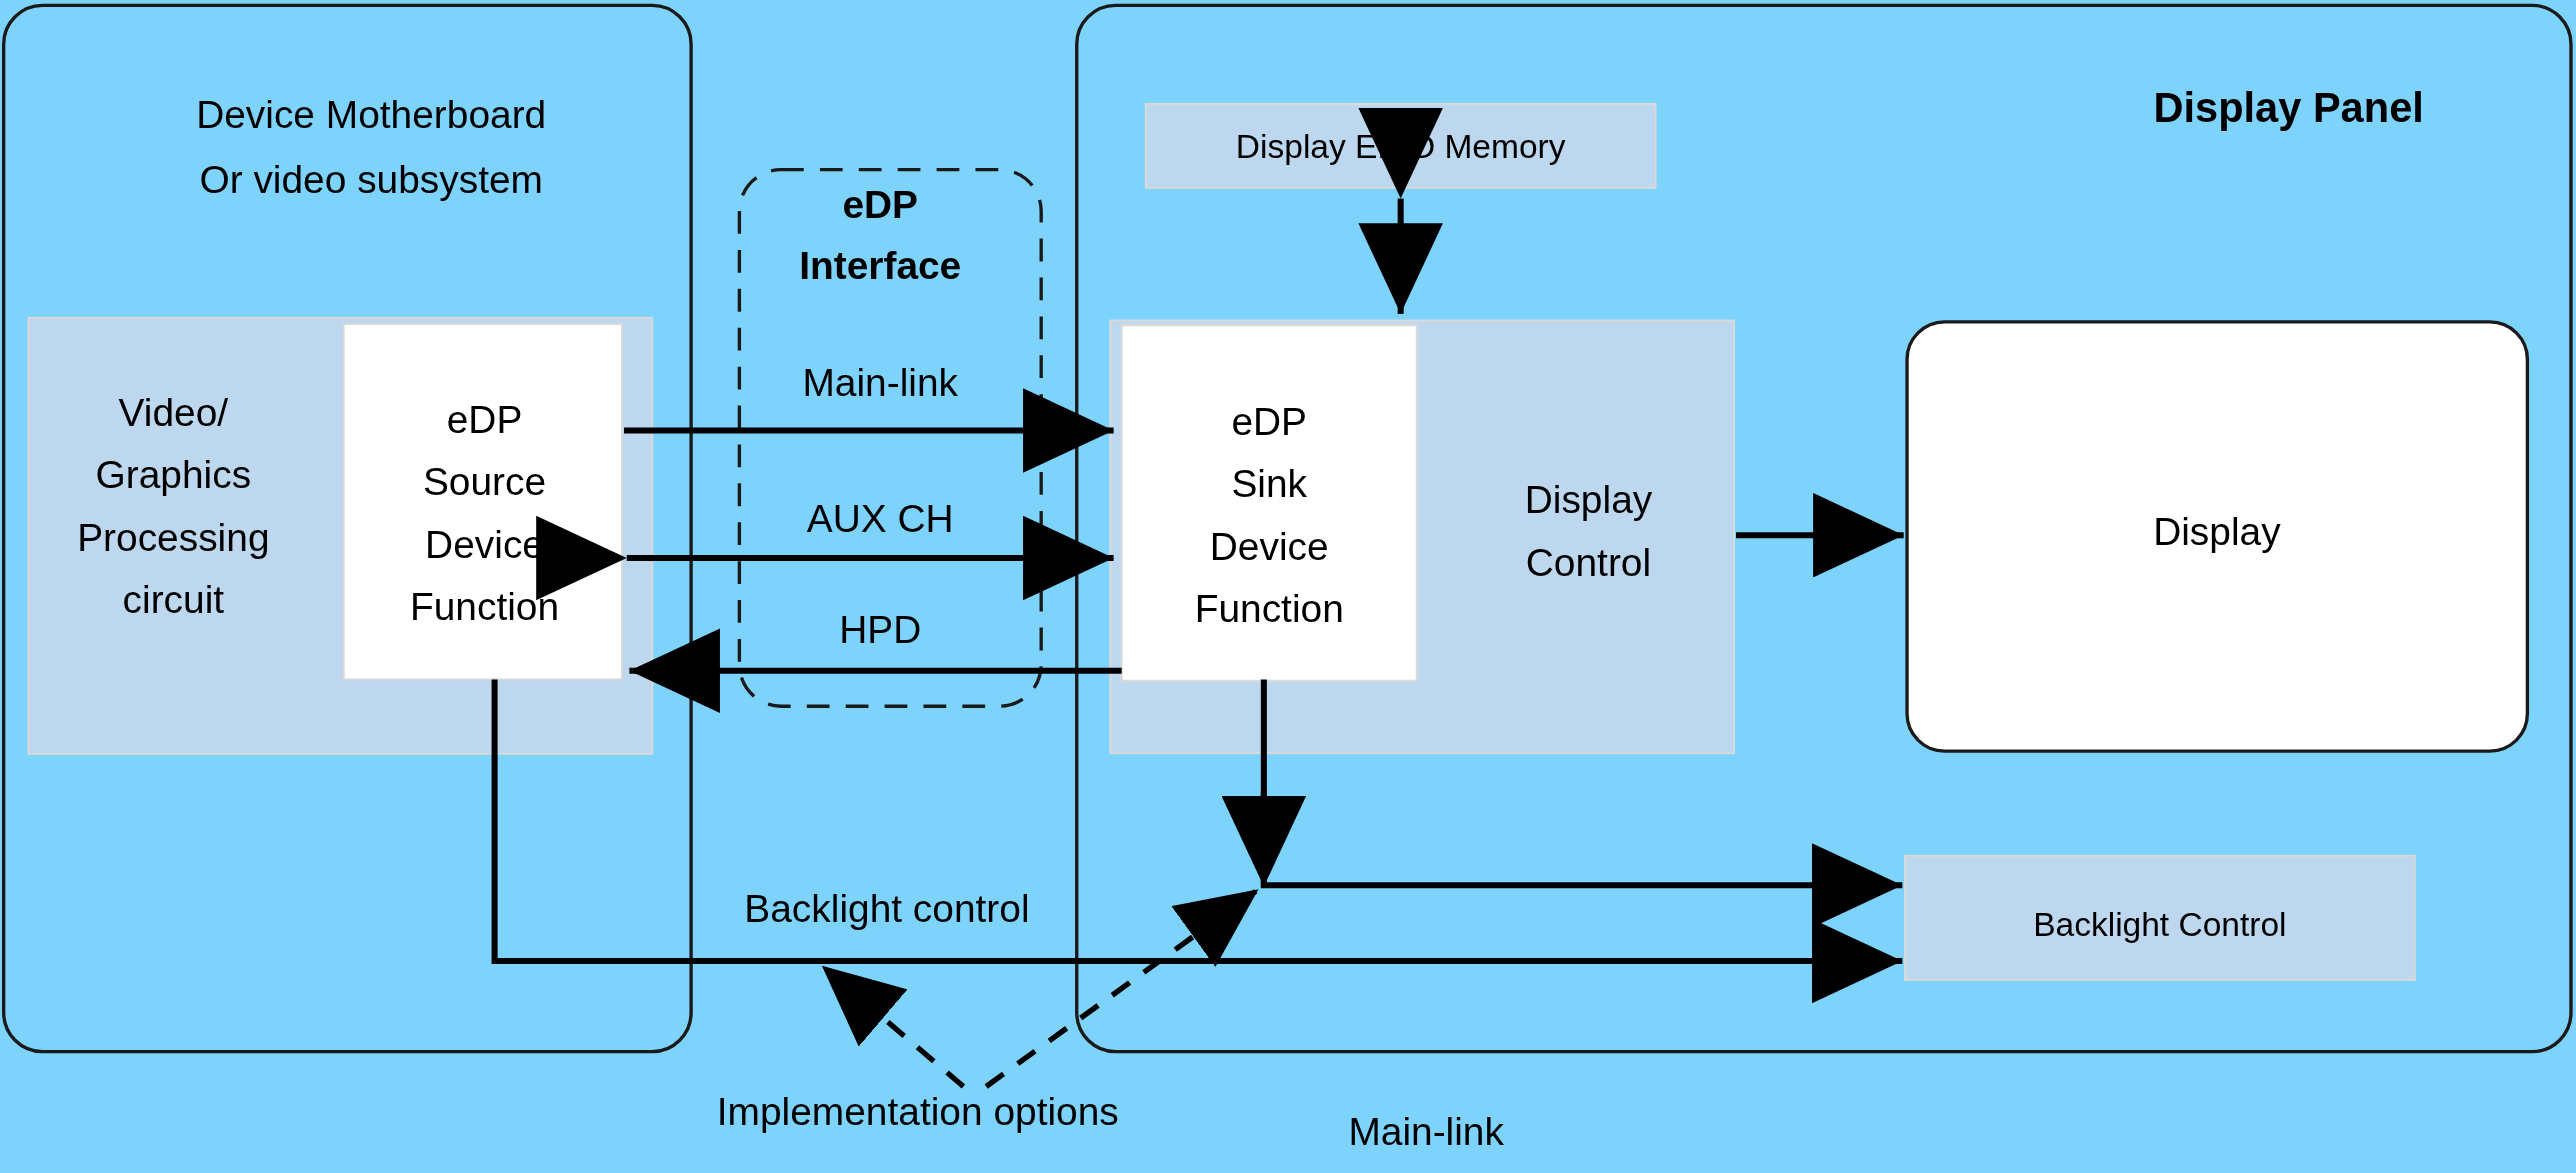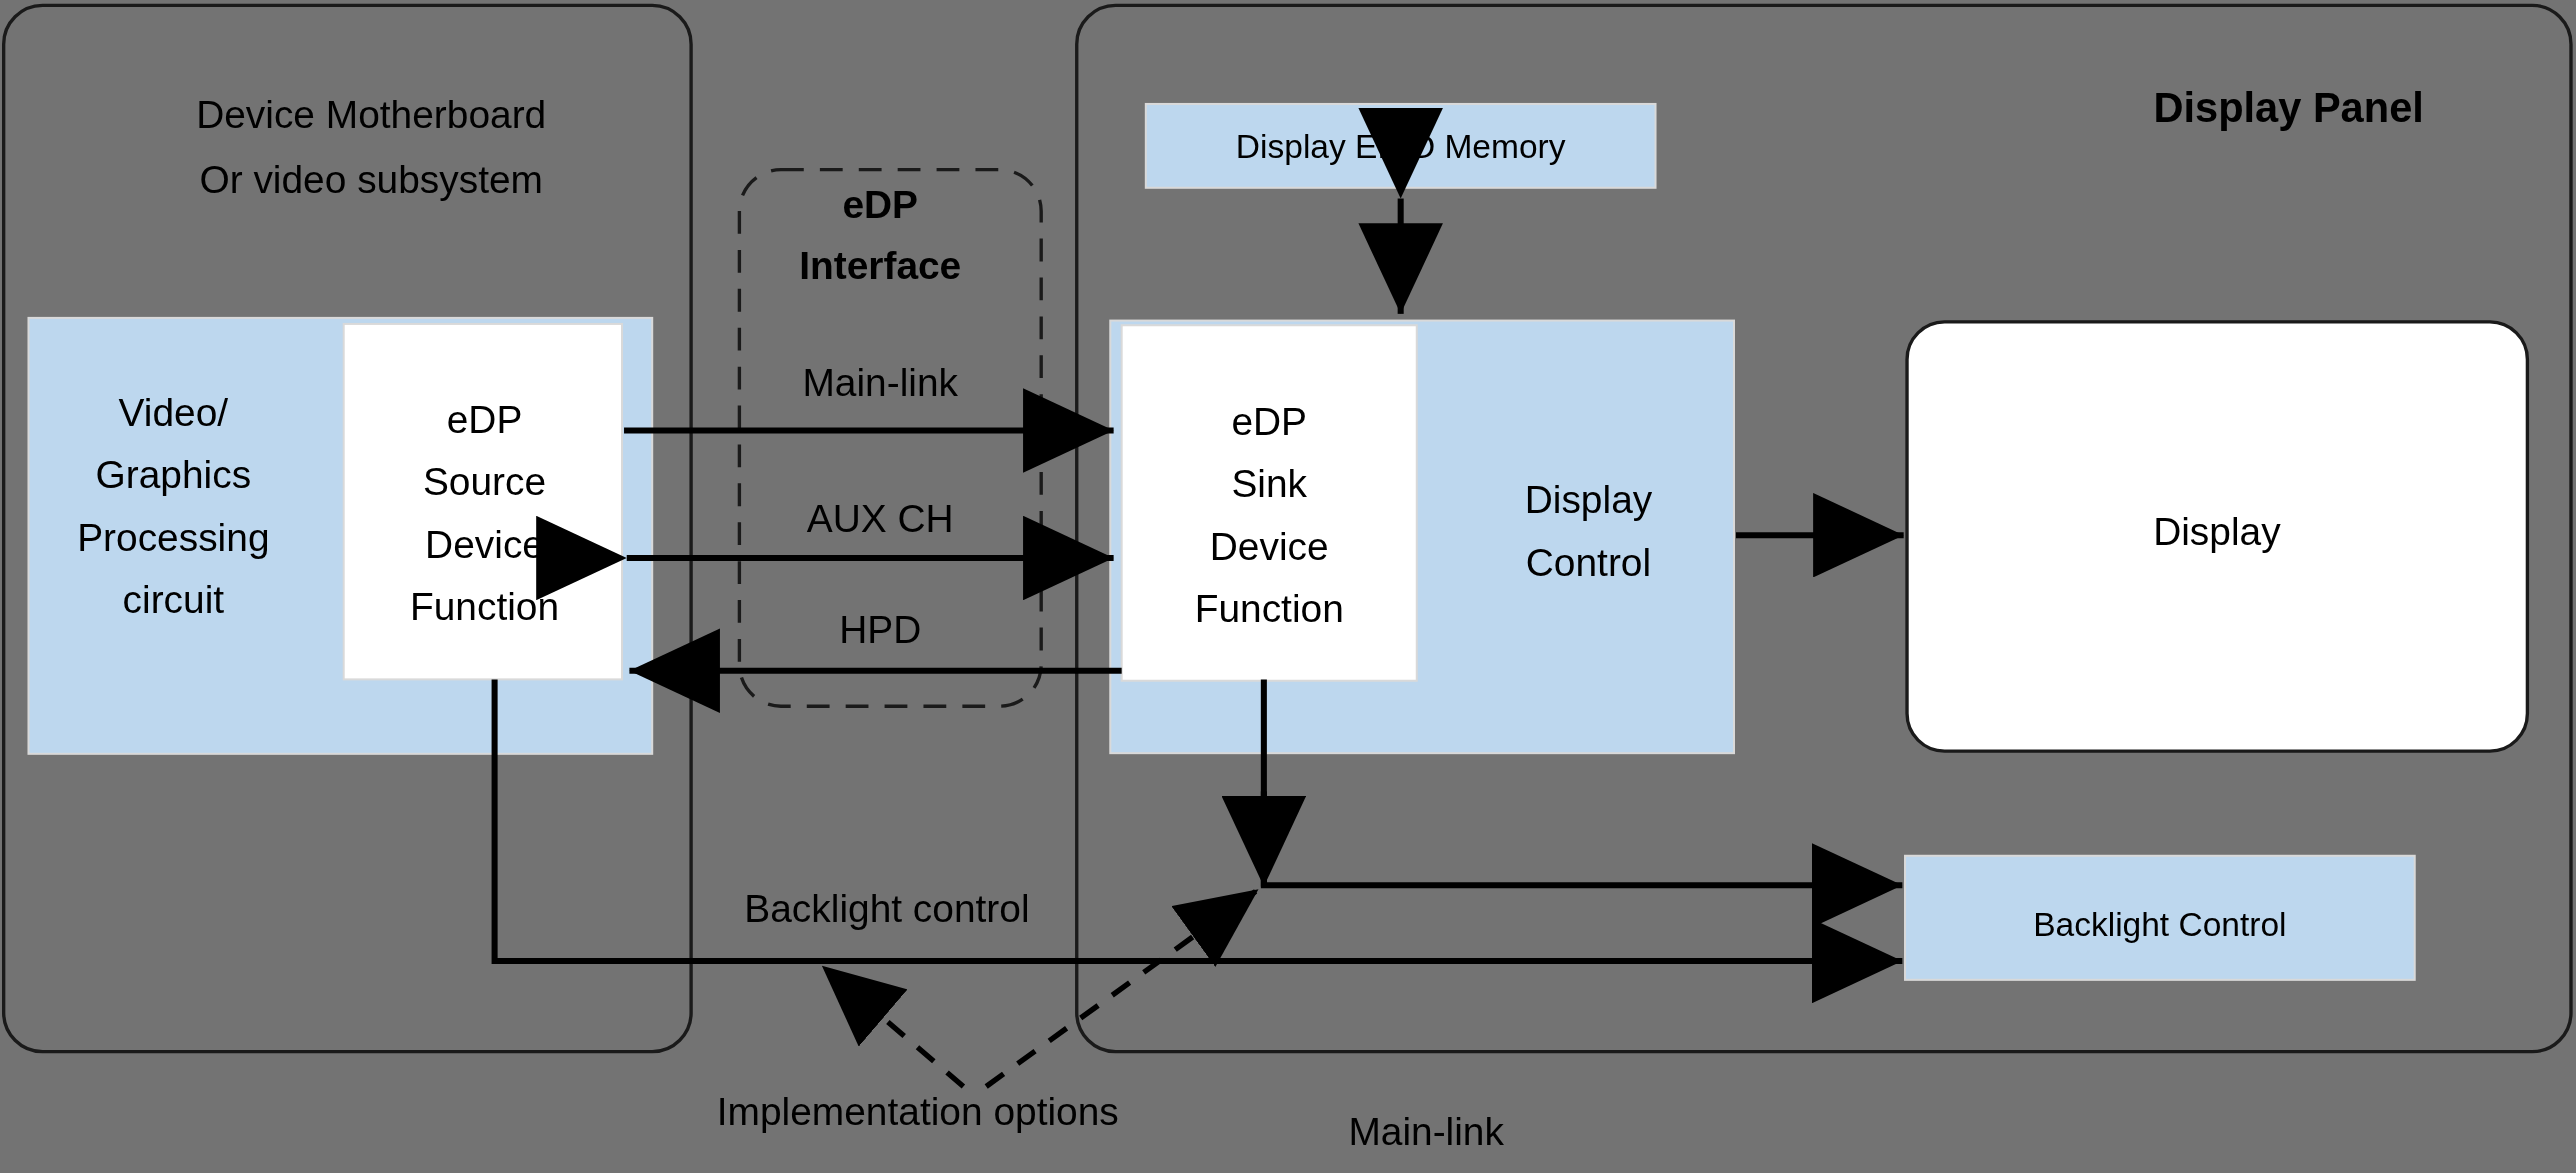--- a/index.html
+++ b/index.html
@@ -4,21 +4,21 @@
 <style>
   html, body {
     margin: 0;
     padding: 0;
     background: #ffffff;
   }
   #root {
     position: relative;
     width: 2576px;
     height: 1173px;
-    background: #737373;
+    background: #7dd3fc;
     font-family: "Liberation Sans", sans-serif;
     overflow: hidden;
   }
   svg.diagram {
     position: absolute;
     top: 0; left: 0;
     width: 2576px;
     height: 1173px;
     display: block;
   }

